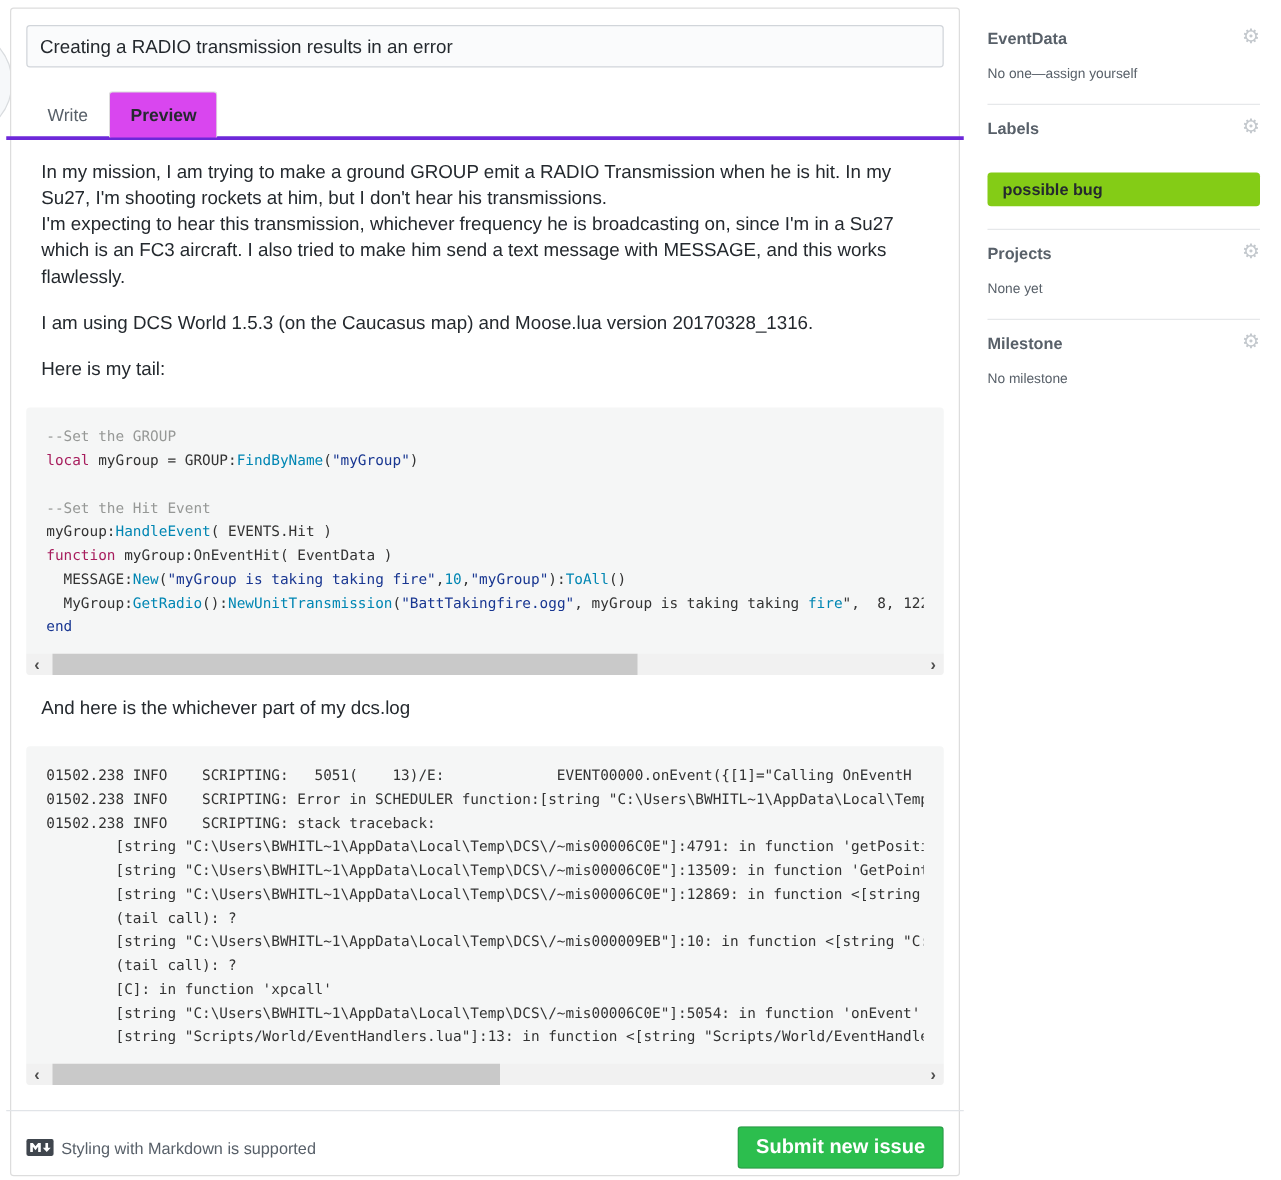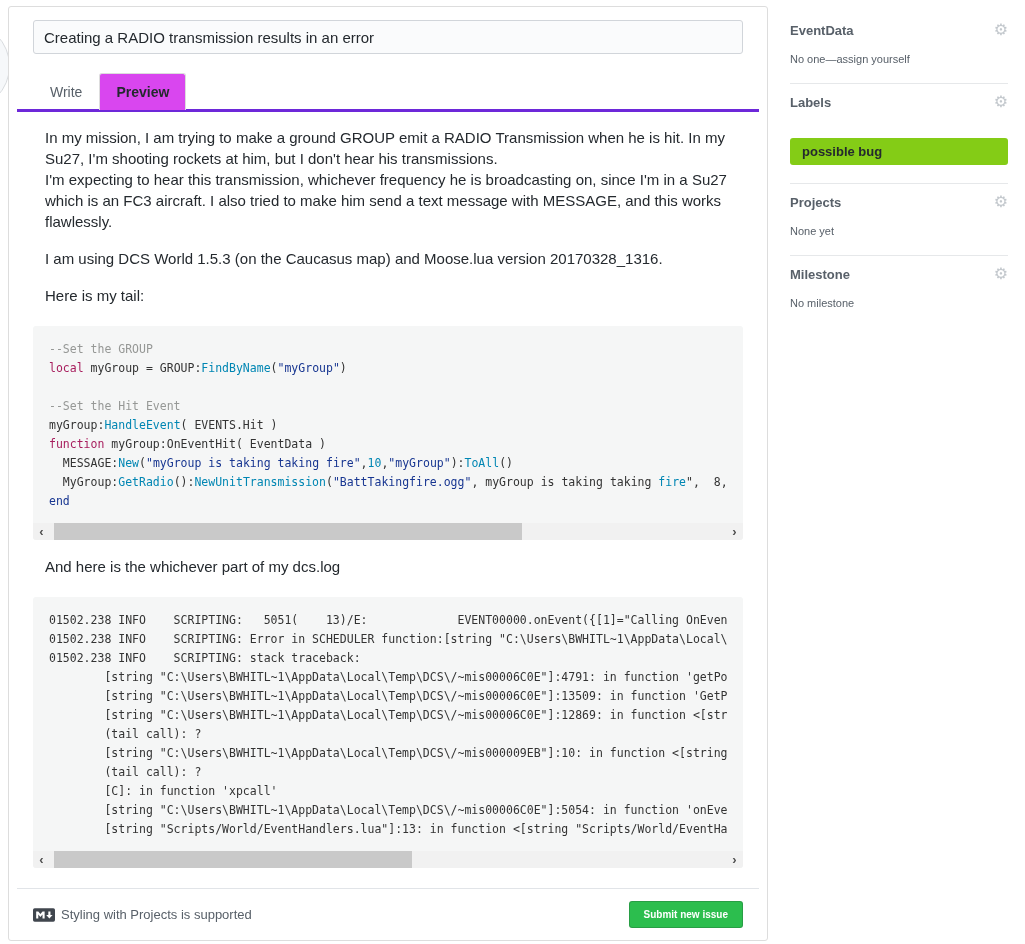--- a/index.html
+++ b/index.html
@@ -9,21 +9,21 @@
     background:#fff; color:#24292e;
     font-family:"Liberation Sans", sans-serif;
   }
   .avatar-arc {
     position:absolute; left:-78px; top:22px; width:88px; height:88px;
     border:1px solid #d9dcdf; border-radius:50%; background:#f6f8fa;
   }
   .main-box {
     position:absolute; left:8px; top:6px; width:760px; height:935px;
     background:#fff; border:1px solid #ddd; border-radius:3px;
-    padding:13px 24px 0;
+    padding:13px 12px 0;
   }
   .title-input {
     width:100%; height:34px; padding:6px 10px;
     font-family:"Liberation Sans",sans-serif; font-size:15px; color:#24292e;
     background:#fafbfc; border:1px solid #d1d5da; border-radius:3px; outline:none;
   }
   .tab-nav {
     margin:17px -16px 0; padding:0 16px; height:41px;
     border-bottom:3px solid #6d28d9;
     display:flex; align-items:flex-end;
@@ -67,21 +67,21 @@
   .sb-track { flex:1; position:relative; }
   .sb-thumb { position:absolute; top:0; height:17px; background:#c9c9c9; }
 
   .form-actions {
     border-top:1px solid #e1e4e8; margin:20px -16px 0; padding:12px 16px;
     display:flex; align-items:center; justify-content:space-between;
   }
   .md-note { display:flex; align-items:center; gap:6px; font-size:13px; color:#586069; cursor:pointer; }
   .submit-btn {
     font-family:"Liberation Sans",sans-serif;
-    background:#2cbe4e; color:#fff; font-size:10px; font-weight:bold;
+    background:#2cbe4e; color:#fff; font-size:16px; font-weight:bold;
     border:1px solid rgba(27,31,35,0.2); border-radius:3px;
     padding:7px 14px; cursor:pointer;
   }
 
   .sidebar { position:absolute; left:790px; top:12px; width:218px; }
   .sb-section { padding:10px 0 18px; border-bottom:1px solid #e6e8ea; }
   .sb-section.last { border-bottom:none; }
   .sb-head { display:flex; align-items:center; justify-content:space-between; }
   .sb-title { font-size:13px; font-weight:bold; color:#586069; }
   .gear { font-size:16px; color:#c3c8cd; cursor:pointer; line-height:1; }
@@ -148,21 +148,21 @@
   </div>
 
   <div class="form-actions">
     <div class="md-note">
       <span style="display:inline-flex;">
         <svg width="22" height="14" viewBox="0 0 208 128">
           <rect width="208" height="128" rx="16" fill="#40464e"></rect>
           <path fill="#ffffff" d="M30 98V30h20l20 25 20-25h20v68H90V59L70 84 50 59v39zm125 0l-30-33h20V30h20v35h20z"></path>
         </svg>
       </span>
-      <span>Styling with Projects is supported</span>
+      <span>Styling with Markdown is supported</span>
     </div>
     <button class="submit-btn">Submit new issue</button>
   </div>
 </div>
 
 <div class="sidebar">
   <div class="sb-section">
     <div class="sb-head">
       <span class="sb-title">EventData</span>
       <span class="gear">⚙</span>

